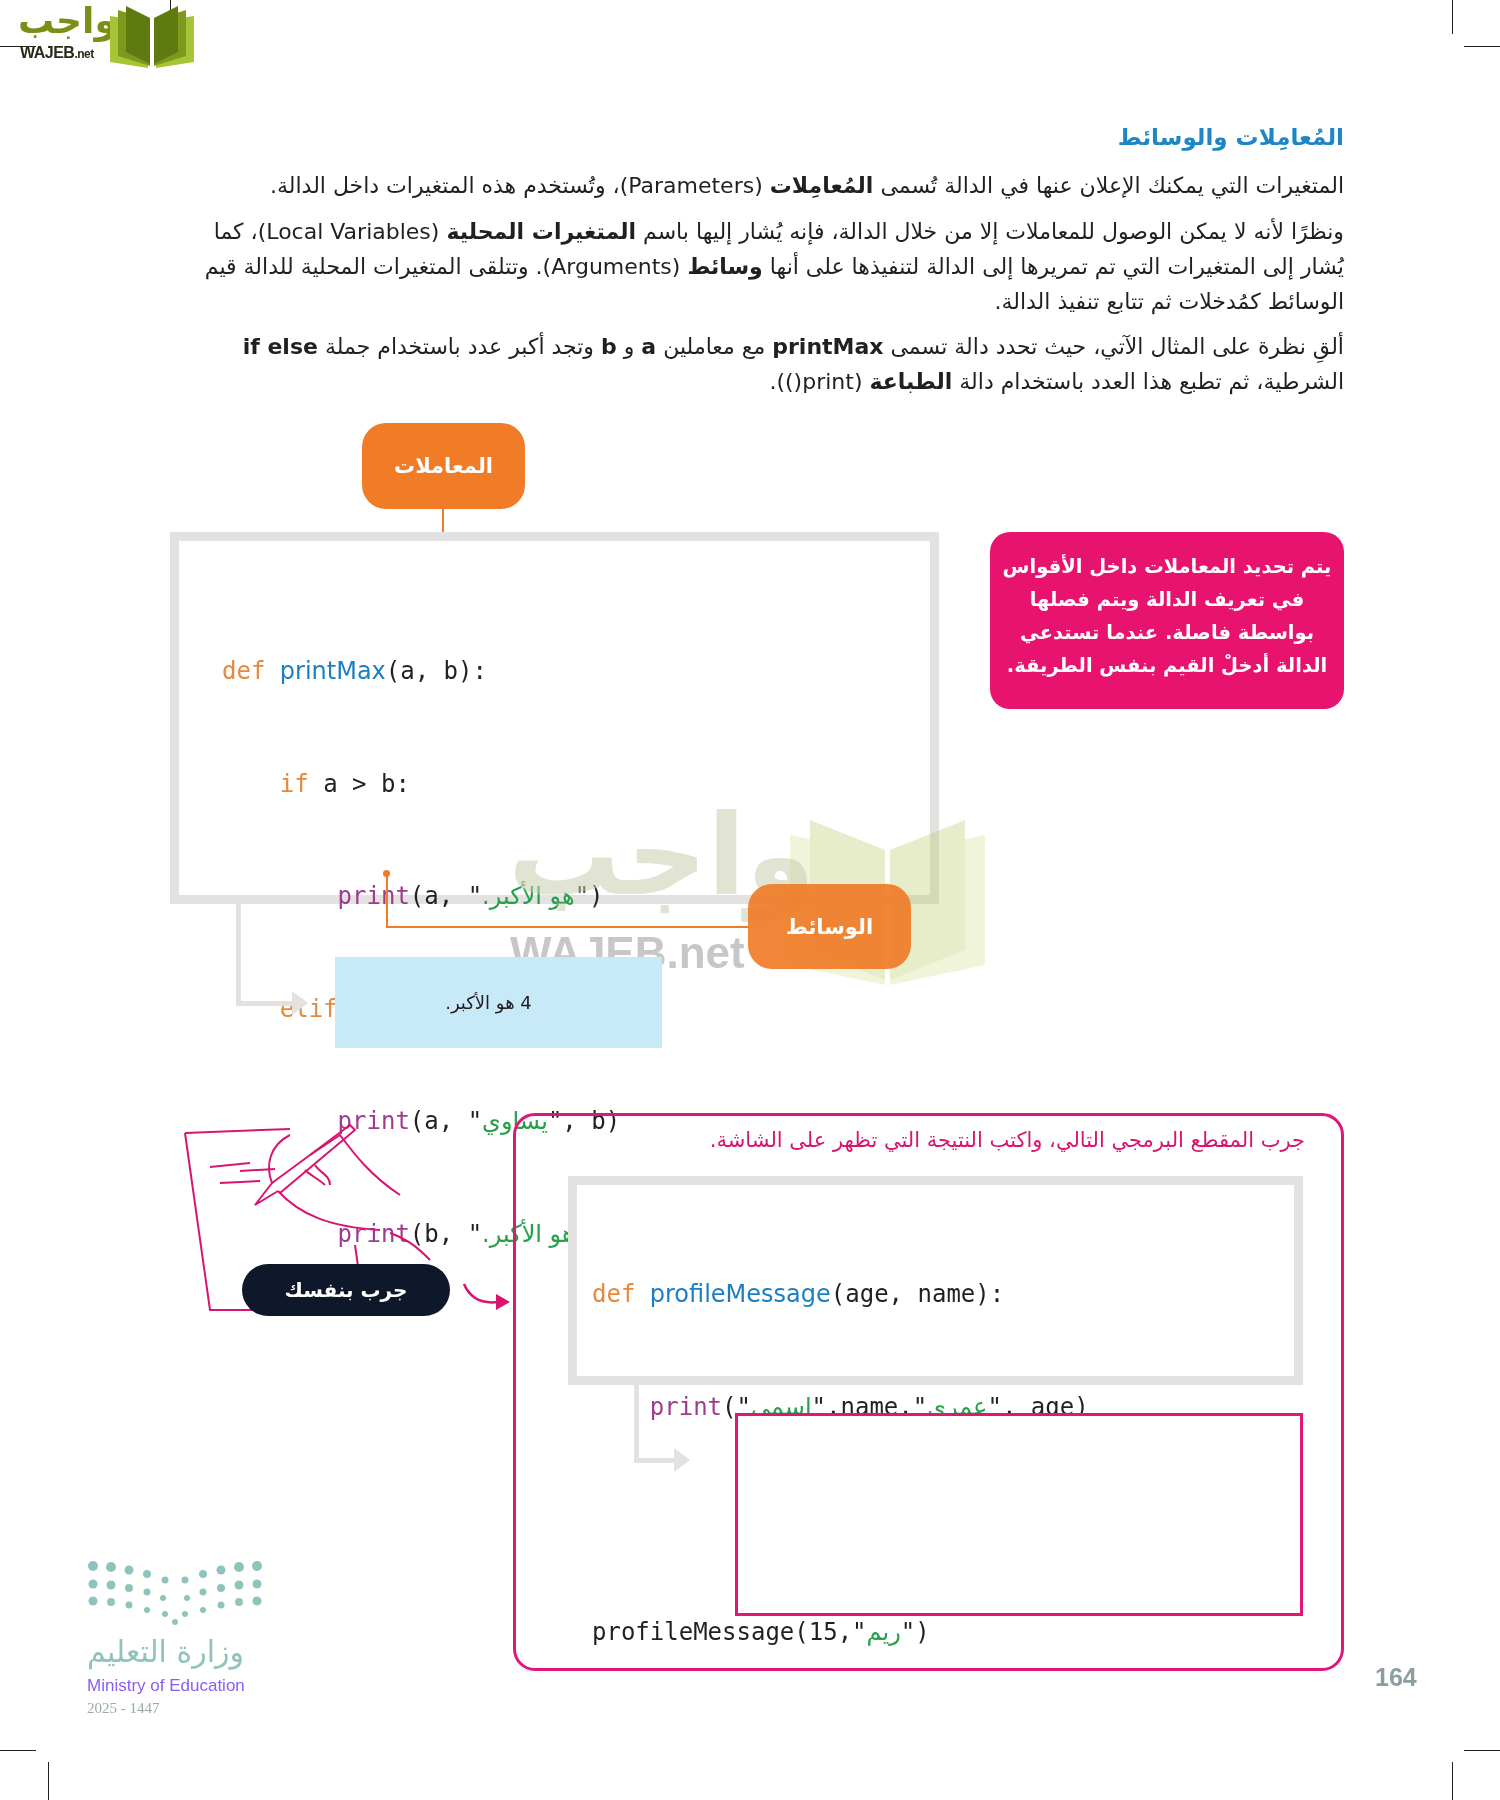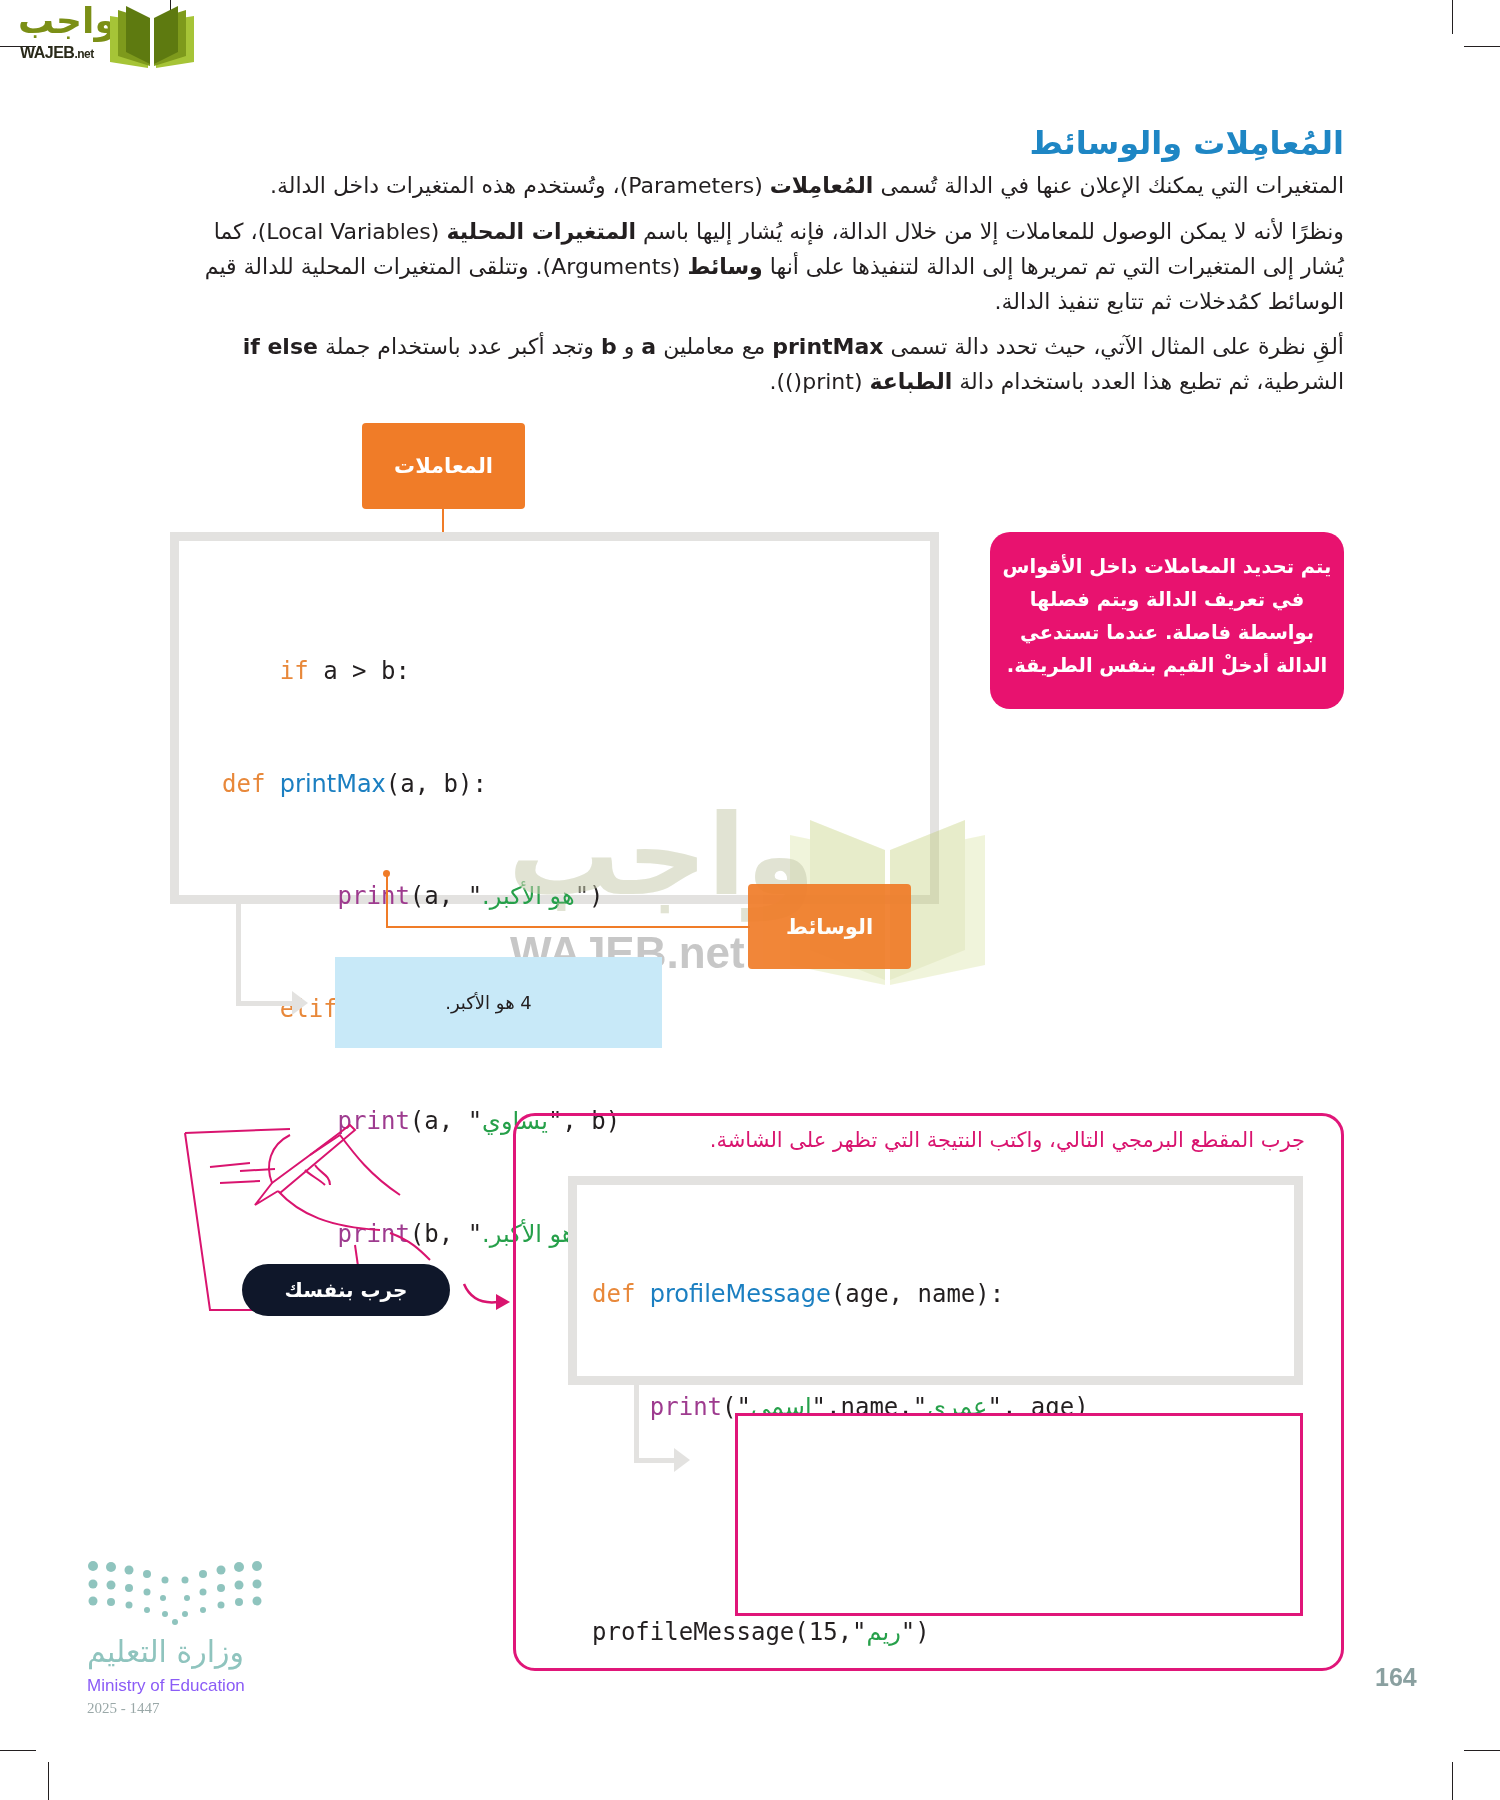--- a/index.html
+++ b/index.html
@@ -11,29 +11,29 @@
   
   .crop { position: absolute; background: #231f20; }
 
   
   .logo { left: 8px; top: 6px; width: 185px; height: 62px; }
   .logo-ar { position: absolute; left: 10px; top: -6px; font-size: 36px; font-weight: bold; color: #7b8f16; direction: rtl; }
   .logo-en { position: absolute; left: 12px; top: 38px; font-size: 16px; font-weight: bold; color: #2a2a1a; font-family: "Liberation Sans", sans-serif; letter-spacing: -0.5px; }
   .logo-en small { font-size: 12px; }
 
   
-  .h-title { right: 156px; top: 124px; font-size: 32px; font-weight: bold; color: #1e86c4; }
+  .h-title { right: 156px; top: 124px; font-size: 23px; font-weight: bold; color: #1e86c4; }
   .para { right: 156px; left: 168px; font-size: 22px; line-height: 35px; color: #231f20; }
   .para b { font-weight: bold; }
   .p1 { top: 168px; }
   .p2 { top: 214px; }
   .p3 { top: 329px; }
 
   
-  .badge-orange { background: #f07c28; color: #fff; border-radius: 4px; font-weight: bold; font-size: 21px; display: flex; align-items: center; justify-content: center; direction: rtl; }
+  .badge-orange { background: #f07c28; color: #fff; border-radius: 24px; font-weight: bold; font-size: 21px; display: flex; align-items: center; justify-content: center; direction: rtl; }
   .params-badge { left: 362px; top: 423px; width: 163px; height: 86px; }
   .args-badge { left: 748px; top: 884px; width: 163px; height: 85px; opacity: 0.92; }
 
   .connector { background: #f07c28; }
   .dot { width: 7px; height: 7px; border-radius: 50%; background: #f07c28; }
 
   
   .code-box { border: 9px solid #e3e2e0; background: #fff; }
   .code1 { left: 170px; top: 532px; width: 769px; height: 372px; }
   .code { font-family: "DejaVu Sans Mono", monospace; font-size: 24px; line-height: 37.5px; color: #231f20; white-space: pre; position: absolute; }
@@ -110,22 +110,22 @@
 <p class="abs para p3 rtl">
   <span>ألقِ نظرة على المثال الآتي، حيث تحدد دالة تسمى </span><b>printMax</b><span> مع معاملين </span><b>a</b><span> و </span><b>b</b><span> وتجد أكبر عدد باستخدام جملة </span><b>if else</b><span> الشرطية، ثم تطبع هذا العدد باستخدام دالة </span><b>الطباعة</b><span> (print()).</span>
 </p>
 
 <div class="abs badge-orange params-badge">المعاملات</div>
 <div class="abs connector" style="left:442px;top:509px;width:2px;height:59px;"></div>
 <div class="abs dot" style="left:439px;top:566px;"></div>
 
 <div class="abs code-box code1">
   <div class="code">
+    <div><span class="kw">def </span><span class="fn">printMax</span><span>(a, b):</span></div>
     <div><span>    </span><span class="kw">if</span><span> a &gt; b:</span></div>
-    <div><span class="kw">def </span><span class="fn">printMax</span><span>(a, b):</span></div>
     <div><span>        </span><span class="pr">print</span><span>(a, "</span><span class="st" dir="rtl">هو الأكبر.</span><span>")</span></div>
     <div><span>    </span><span class="kw">elif</span><span> a == b:</span></div>
     <div><span>        </span><span class="pr">print</span><span>(a, "</span><span class="st" dir="rtl">يساوي</span><span>", b)</span></div>
     <div><span>        </span><span class="pr">print</span><span>(b, "</span><span class="st" dir="rtl">هو الأكبر.</span><span>")</span></div>
   </div>
 </div>
 
 <div class="abs dot" style="left:383px;top:870px;"></div>
 <div class="abs connector" style="left:386px;top:873px;width:2px;height:54px;"></div>
 <div class="abs connector" style="left:386px;top:926px;width:364px;height:2px;"></div>

